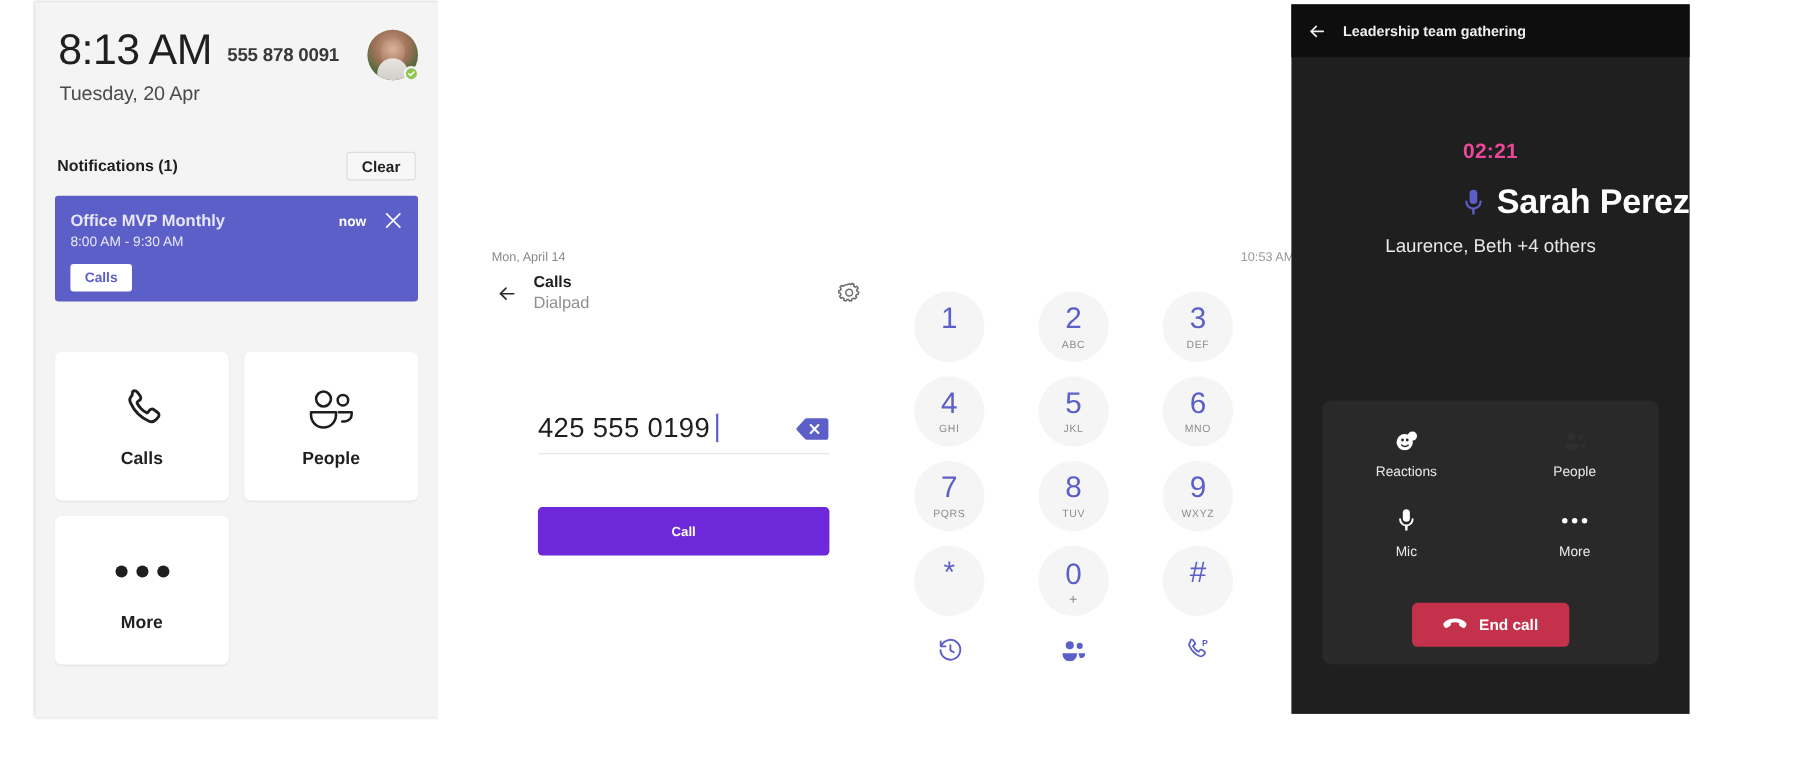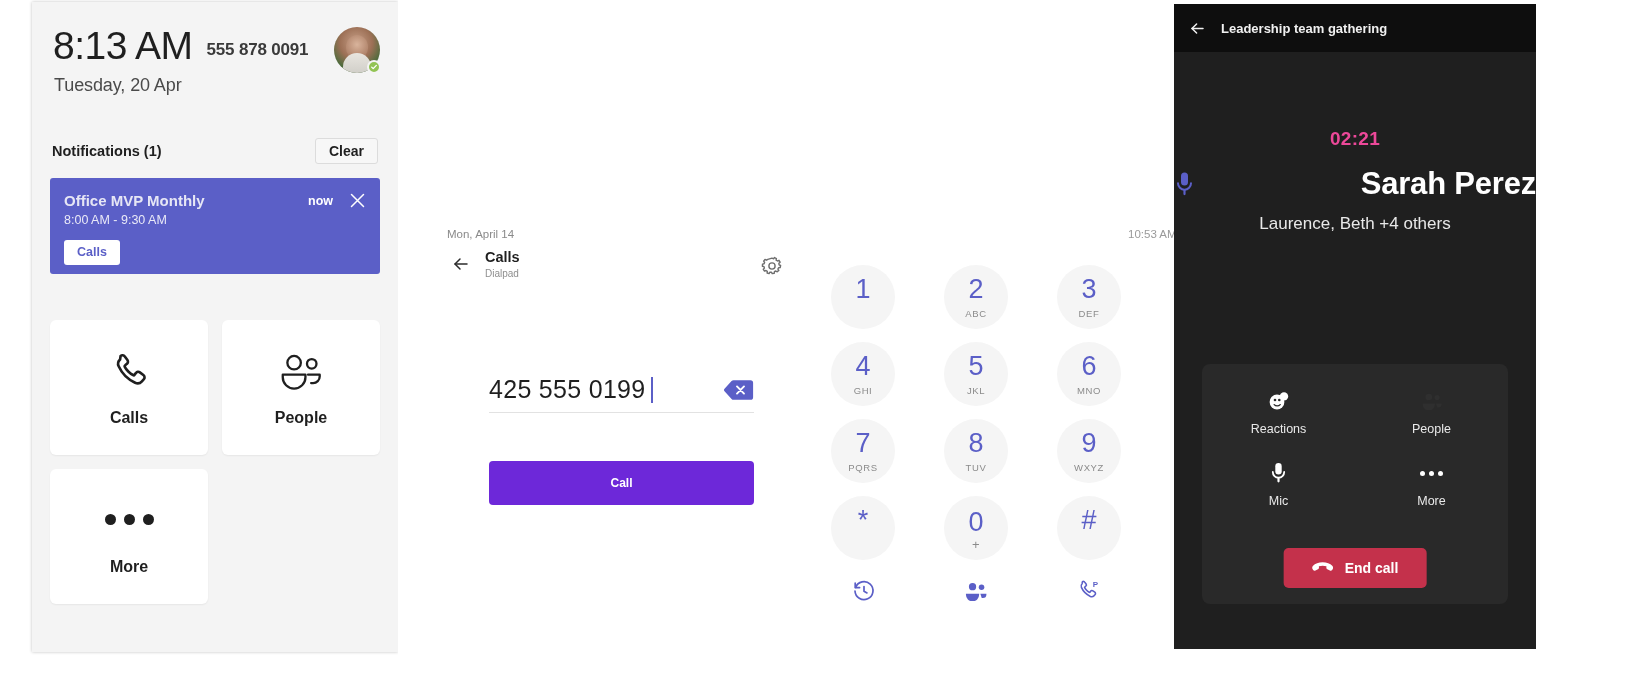--- a/index.html
+++ b/index.html
@@ -102,21 +102,21 @@
   }
   .mid-time {
     position:absolute; left: 1128px; top: 228px;
     font-size: 11.5px; color:#9a9a9a;
   }
   .mid-head { position:absolute; left: 450px; top: 250px; display:flex; align-items:center; gap: 13px; }
   .back-arrow { width: 22px; height:22px; cursor:pointer; }
   .back-arrow svg { width:22px; height:22px; display:block; }
   .head-texts { line-height:1.1; }
   .head-title { font-size: 14.5px; font-weight:700; color:#1f1f1f; }
-  .head-sub { font-size: 10px; color:#8f8f8f; margin-top:2px; }
+  .head-sub { font-size: 15px; color:#8f8f8f; margin-top:2px; }
   .gear { position:absolute; left: 761px; top: 255px; width:22px; height:22px; cursor:pointer; }
   .gear svg { width:22px; height:22px; display:block; }
 
   .num-field { position:absolute; left: 489px; top: 375px; width: 265px; }
   .num-row { display:flex; align-items:center; justify-content:space-between; padding-bottom: 8px; }
   .num-value {
     font-size: 25px; color:#1f1f1f; letter-spacing: 0.3px; position:relative;
     white-space:nowrap;
   }
   .caret {
@@ -157,21 +157,21 @@
     padding-left: 14px;
   }
   .rp-back { width:19px; height:19px; cursor:pointer; }
   .rp-back svg { width:19px; height:19px; display:block; }
   .rp-title { font-size: 13px; color:#f0f0f0; font-weight:600; }
   .rp-timer {
     text-align:center; color:#ec4899; font-size: 19px; font-weight:700;
     margin-top: 76px; letter-spacing:0.3px;
   }
   .rp-speaker {
-    display:flex; align-items:center; justify-content:space-between; gap: 11px;
+    display:flex; align-items:center; justify-content:flex-end; gap: 11px;
     margin-top: 16px;
   }
   .mic-badge { width: 20px; height: 28px; display:flex; align-items:center; justify-content:center; }
   .mic-badge svg { display:block; }
   .rp-name { font-size: 31px; font-weight:700; color:#ffffff; letter-spacing:-0.2px; }
   .rp-others { text-align:center; font-size: 17px; color:#e8e8e8; margin-top: 12px; }
 
   .rp-controls {
     position:absolute; left: 28px; top: 360px; width: 306px; height: 240px;
     background:#292929; border-radius: 8px; padding: 26px 0 0 0;

